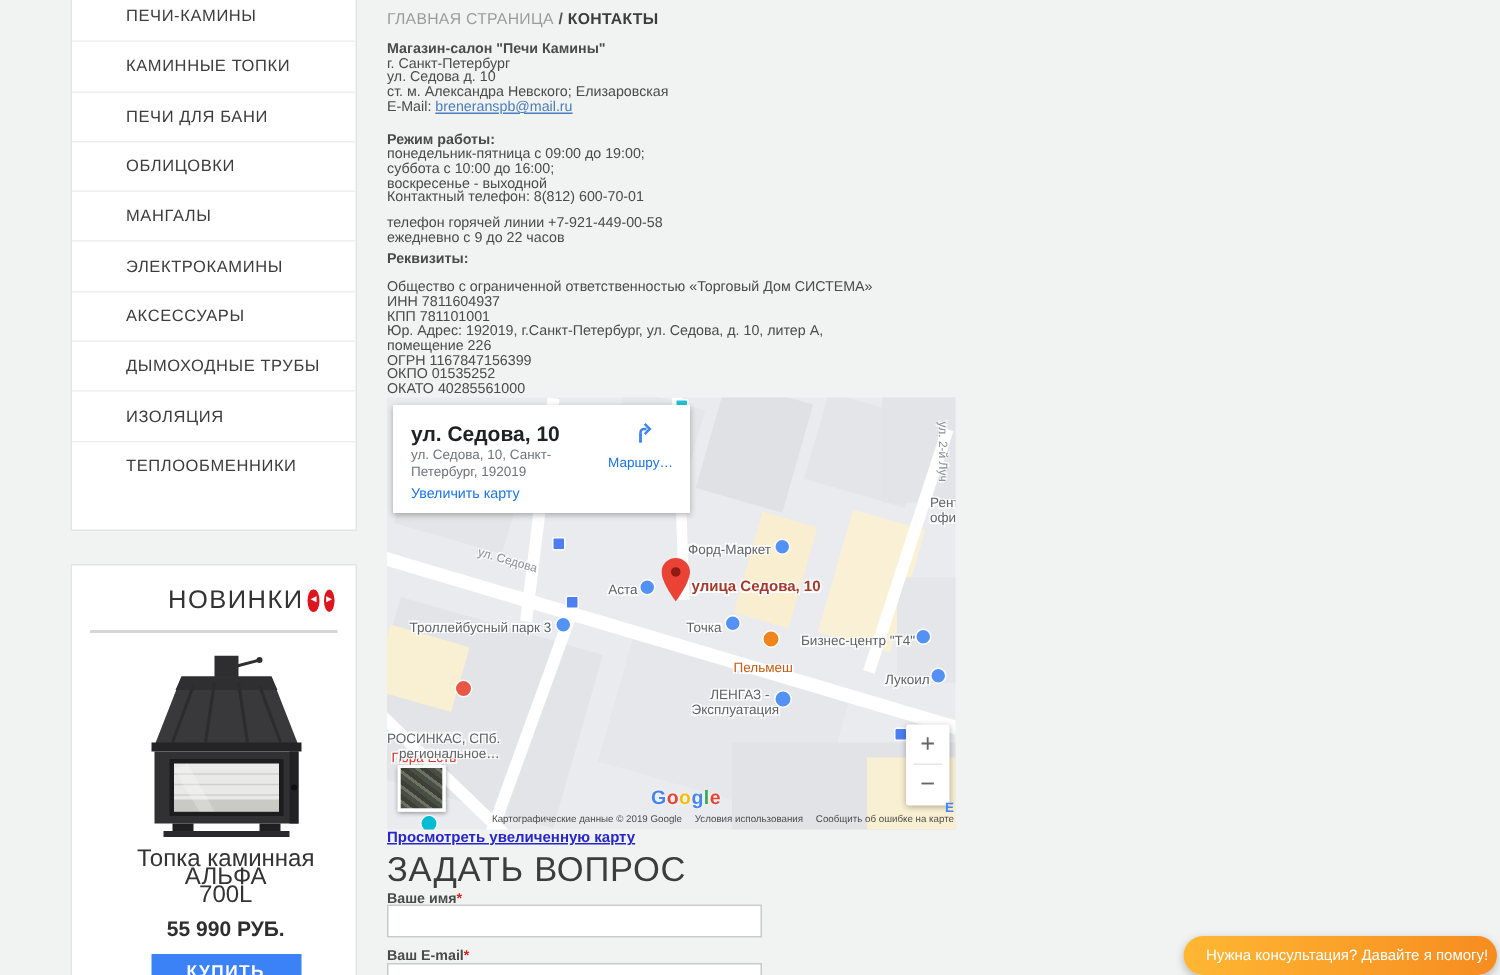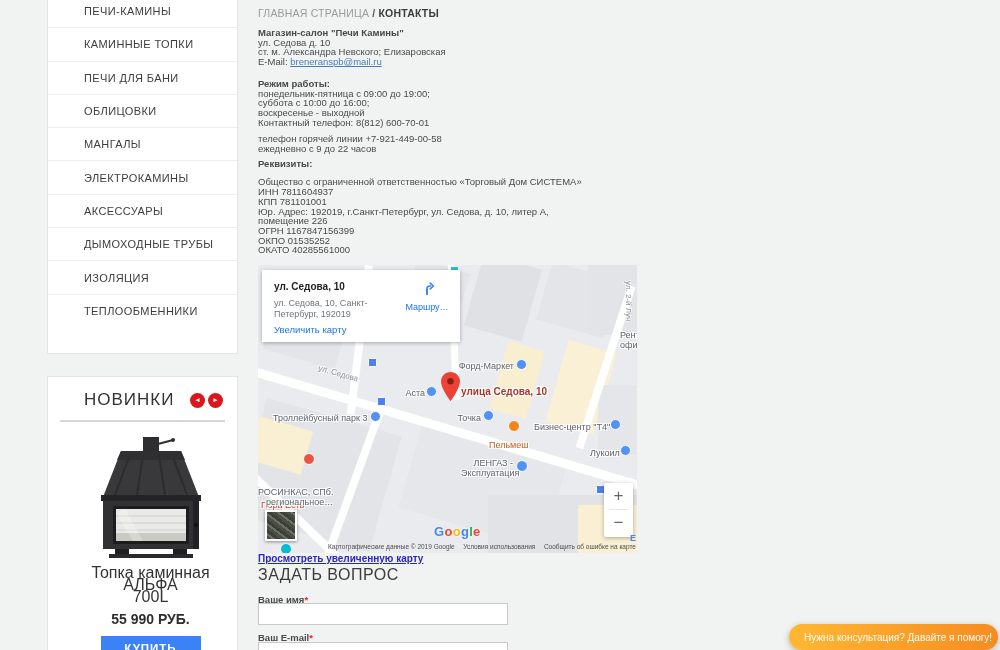--- a/index.html
+++ b/index.html
@@ -14,21 +14,21 @@
   #menu-card{left:47px;top:-6px;width:191px;height:360px;}
   .menu-item{
     height:32.3px;display:flex;align-items:center;padding-left:36px;
     font-size:11px;color:#3d3d3d;letter-spacing:.4px;border-bottom:1px solid #eeeeee;
     cursor:pointer;white-space:nowrap;
   }
   .menu-item:last-child{border-bottom:none;}
 
   
   #novinki-card{left:47px;top:376px;width:191px;height:290px;}
-  .nov-head{display:flex;align-items:center;padding:13px 14px 0 36px;}
+  .nov-head{display:flex;align-items:center;padding:13px 14px 0 36px;margin-left:28px;}
   .nov-title{flex:1;font-size:17px;color:#333;letter-spacing:1px;}
   .nav-btn{width:15px;height:15px;border-radius:50%;background:#dd161d;color:#fff;
     font-size:6.5px;display:flex;align-items:center;justify-content:center;
     margin-left:3px;cursor:pointer;line-height:1;}
   .nov-divider{border-top:2px solid #d6d6d6;margin:10px 12px 0 12px;}
   .product{position:absolute;left:20px;top:56px;width:165px;text-align:center;}
   .prod-img{margin:4px auto 2px auto;display:block;}
   .prod-name{font-size:16px;line-height:12px;color:#333;margin-top:4px;}
   .prod-price{font-size:14px;font-weight:bold;color:#2e2e2e;margin-top:8px;}
   .buy-btn{display:inline-block;margin-top:9px;width:100px;height:24px;line-height:24px;
@@ -60,21 +60,21 @@
   .transit-sq{position:absolute;width:7px;height:7px;background:#4e7ff0;border:1px solid #fff;border-radius:1.5px;box-sizing:content-box;}
   .transit-cyan{background:#27c1d6;}
   .poi-orange{color:#c75b11;}
   .poi-red{color:#d93025;margin-top:44px;}
   .marker-label{position:absolute;font-size:10px;font-weight:bold;color:#a4382b;
     text-shadow:1px 1px 0 #fff,-1px -1px 0 #fff,1px -1px 0 #fff,-1px 1px 0 #fff;white-space:nowrap;}
   .street-label{position:absolute;font-size:8px;color:#8d9095;white-space:nowrap;
     text-shadow:1px 1px 0 #fff,-1px -1px 0 #fff;}
   .map-info{position:absolute;left:4px;top:5px;width:198px;height:72px;background:#fff;
     box-shadow:0 1px 4px rgba(0,0,0,.3);z-index:30;}
-  .mi-title{position:absolute;left:12px;top:11px;font-size:10px;font-weight:bold;color:#202124;}
+  .mi-title{position:absolute;left:12px;top:11px;font-size:14px;font-weight:bold;color:#202124;}
   .mi-sub{position:absolute;left:12px;top:28px;width:125px;font-size:9px;line-height:10.5px;color:#70757a;}
   .mi-link{position:absolute;left:12px;top:54px;font-size:9.5px;color:#1a73e8;cursor:pointer;}
   .mi-route{position:absolute;right:8px;top:10px;width:50px;text-align:center;cursor:pointer;}
   .mi-route-label{font-size:9px;color:#1a73e8;margin-top:2px;}
   .zoom-ctrl{position:absolute;left:346px;top:218px;width:29px;height:54px;background:#fff;
     border-radius:2px;box-shadow:0 1px 4px rgba(0,0,0,.3);z-index:25;}
   .zoom-btn{height:26px;display:flex;align-items:center;justify-content:center;
     font-size:17px;color:#666;cursor:pointer;}
   .zoom-div{border-top:1px solid #e6e6e6;margin:0 5px;}
   .sat-thumb{position:absolute;left:7px;top:245px;width:28px;height:27px;border:2px solid #fff;
@@ -82,21 +82,21 @@
     background:repeating-linear-gradient(37deg,#4a4f45 0 3px,#6b7263 3px 5px,#3c4038 5px 8px);}
   .google-logo{position:absolute;left:176px;top:259px;font-size:13px;font-weight:bold;letter-spacing:.3px;z-index:20;
     text-shadow:0 0 2px #fff;}
   .g0{color:#4285F4;} .g1{color:#EA4335;} .g2{color:#FBBC05;} .g3{color:#4285F4;} .g4{color:#34A853;} .g5{color:#EA4335;}
   .map-attrib{position:absolute;left:70px;top:278px;width:308px;display:flex;justify-content:space-between;
     font-size:6.5px;color:#4d4d4d;z-index:20;white-space:nowrap;}
   .blue-e{position:absolute;left:372px;top:268px;font-size:9px;font-weight:bold;color:#4285f4;z-index:26;}
 
   .map-bigger-link{position:absolute;left:258px;top:553px;font-size:10px;font-weight:bold;
     color:#2626c9;text-decoration:underline;cursor:pointer;}
-  .ask-title{position:absolute;left:258px;top:566px;font-size:16px;color:#3c3c3c;letter-spacing:.5px;}
+  .ask-title{position:absolute;left:258px;top:566px;font-size:23px;color:#3c3c3c;letter-spacing:.5px;}
   .field-label{position:absolute;left:258px;font-size:9.5px;font-weight:bold;color:#4a4a4a;}
   .req{color:#e0241b;}
   .field-input{position:absolute;left:258px;width:250px;height:22px;border:1px solid #c9c9c9;
     background:#fff;box-sizing:border-box;font-size:11px;padding:0 6px;outline:none;}
 
   
   .chat{position:absolute;left:789px;top:624px;width:209px;height:26px;border-radius:13px;
     background:linear-gradient(90deg,#ffb733,#f68c20);display:flex;align-items:center;gap:5px;
     padding:0 10px;box-sizing:border-box;color:#fff;font-size:10px;white-space:nowrap;
     box-shadow:0 2px 6px rgba(0,0,0,.25);cursor:pointer;}
@@ -158,20 +158,21 @@
     <div class="buy-btn">КУПИТЬ</div>
   </div>
 </aside>
 
 <div class="crumbs">
   <span class="crumb-home">ГЛАВНАЯ СТРАНИЦА</span><span class="crumb-sep"> / </span><span class="crumb-cur">КОНТАКТЫ</span>
 </div>
 
 <div class="contact">
   <p class="b">Магазин-салон "Печи Камины"</p>
+  <p>г. Санкт-Петербург</p>
   <p>ул. Седова д. 10</p>
   <p>ст. м. Александра Невского; Елизаровская</p>
   <p><span>E-Mail: </span><span class="email-link">breneranspb@mail.ru</span></p>
   <div class="gap12"></div>
   <p class="b">Режим работы:</p>
   <p>понедельник-пятница с 09:00 до 19:00;</p>
   <p>суббота с 10:00 до 16:00;</p>
   <p>воскресенье - выходной</p>
   <p>Контактный телефон: 8(812) 600-70-01</p>
   <div class="gap7"></div>

